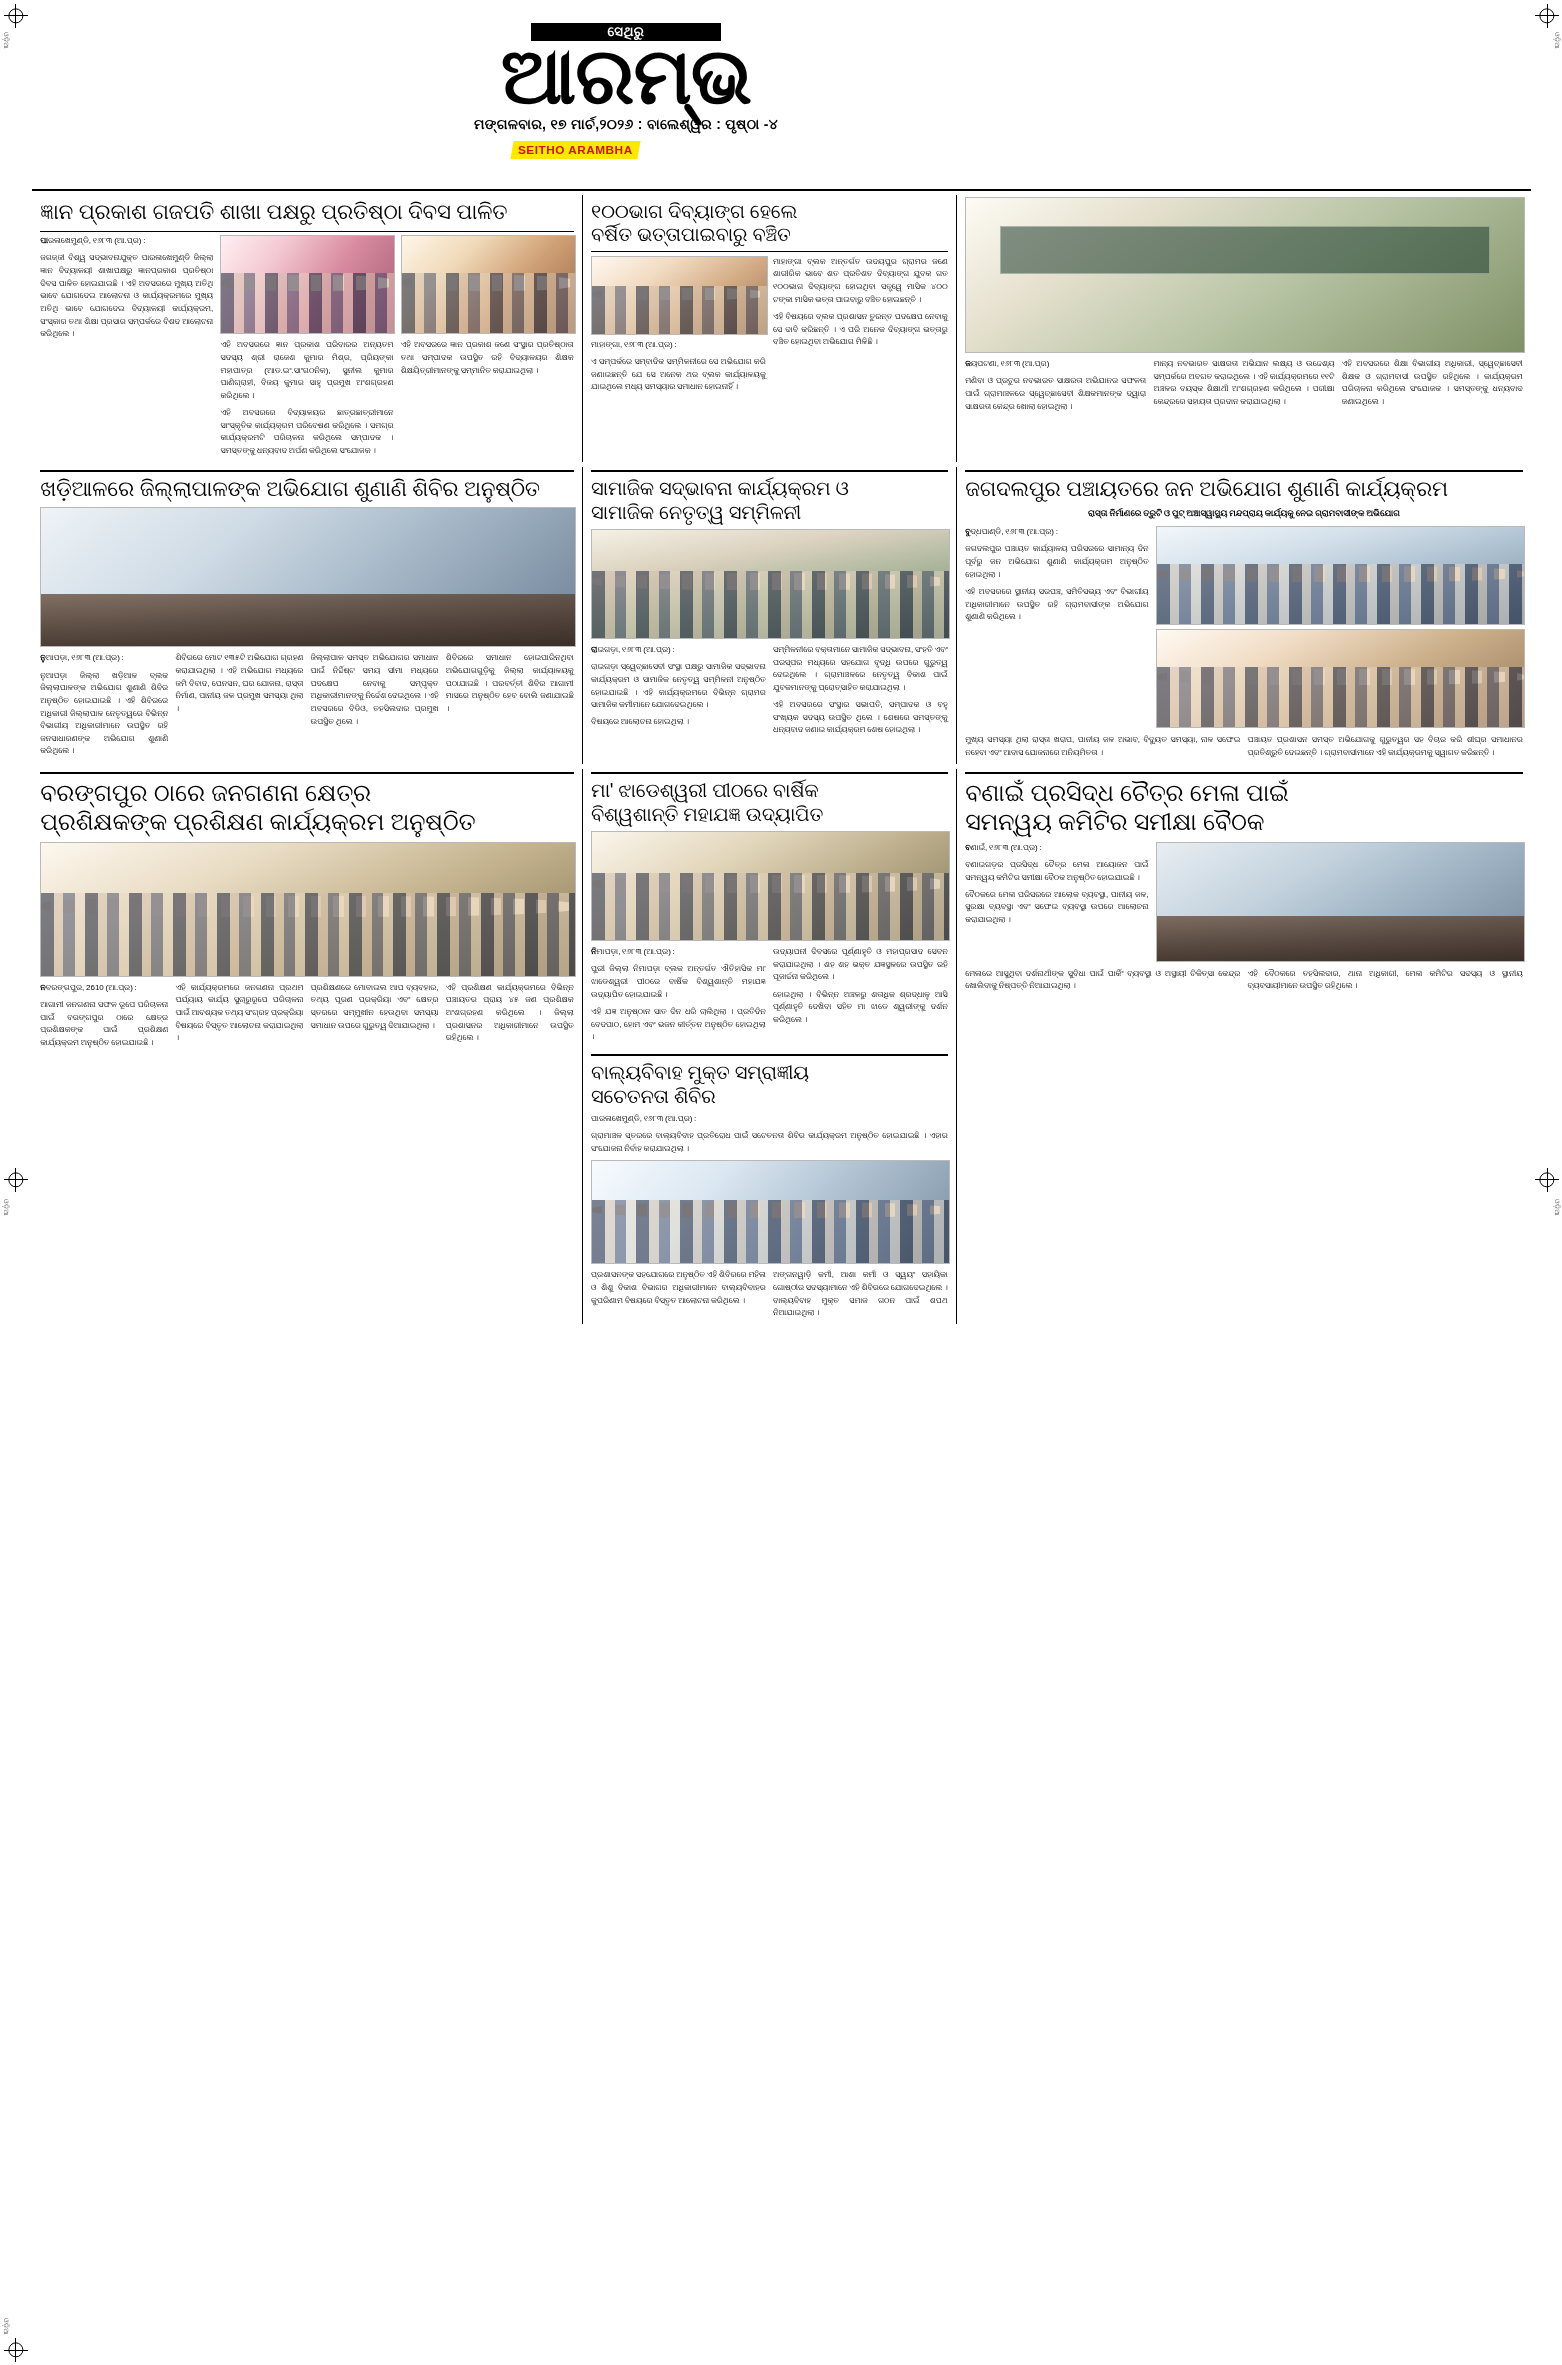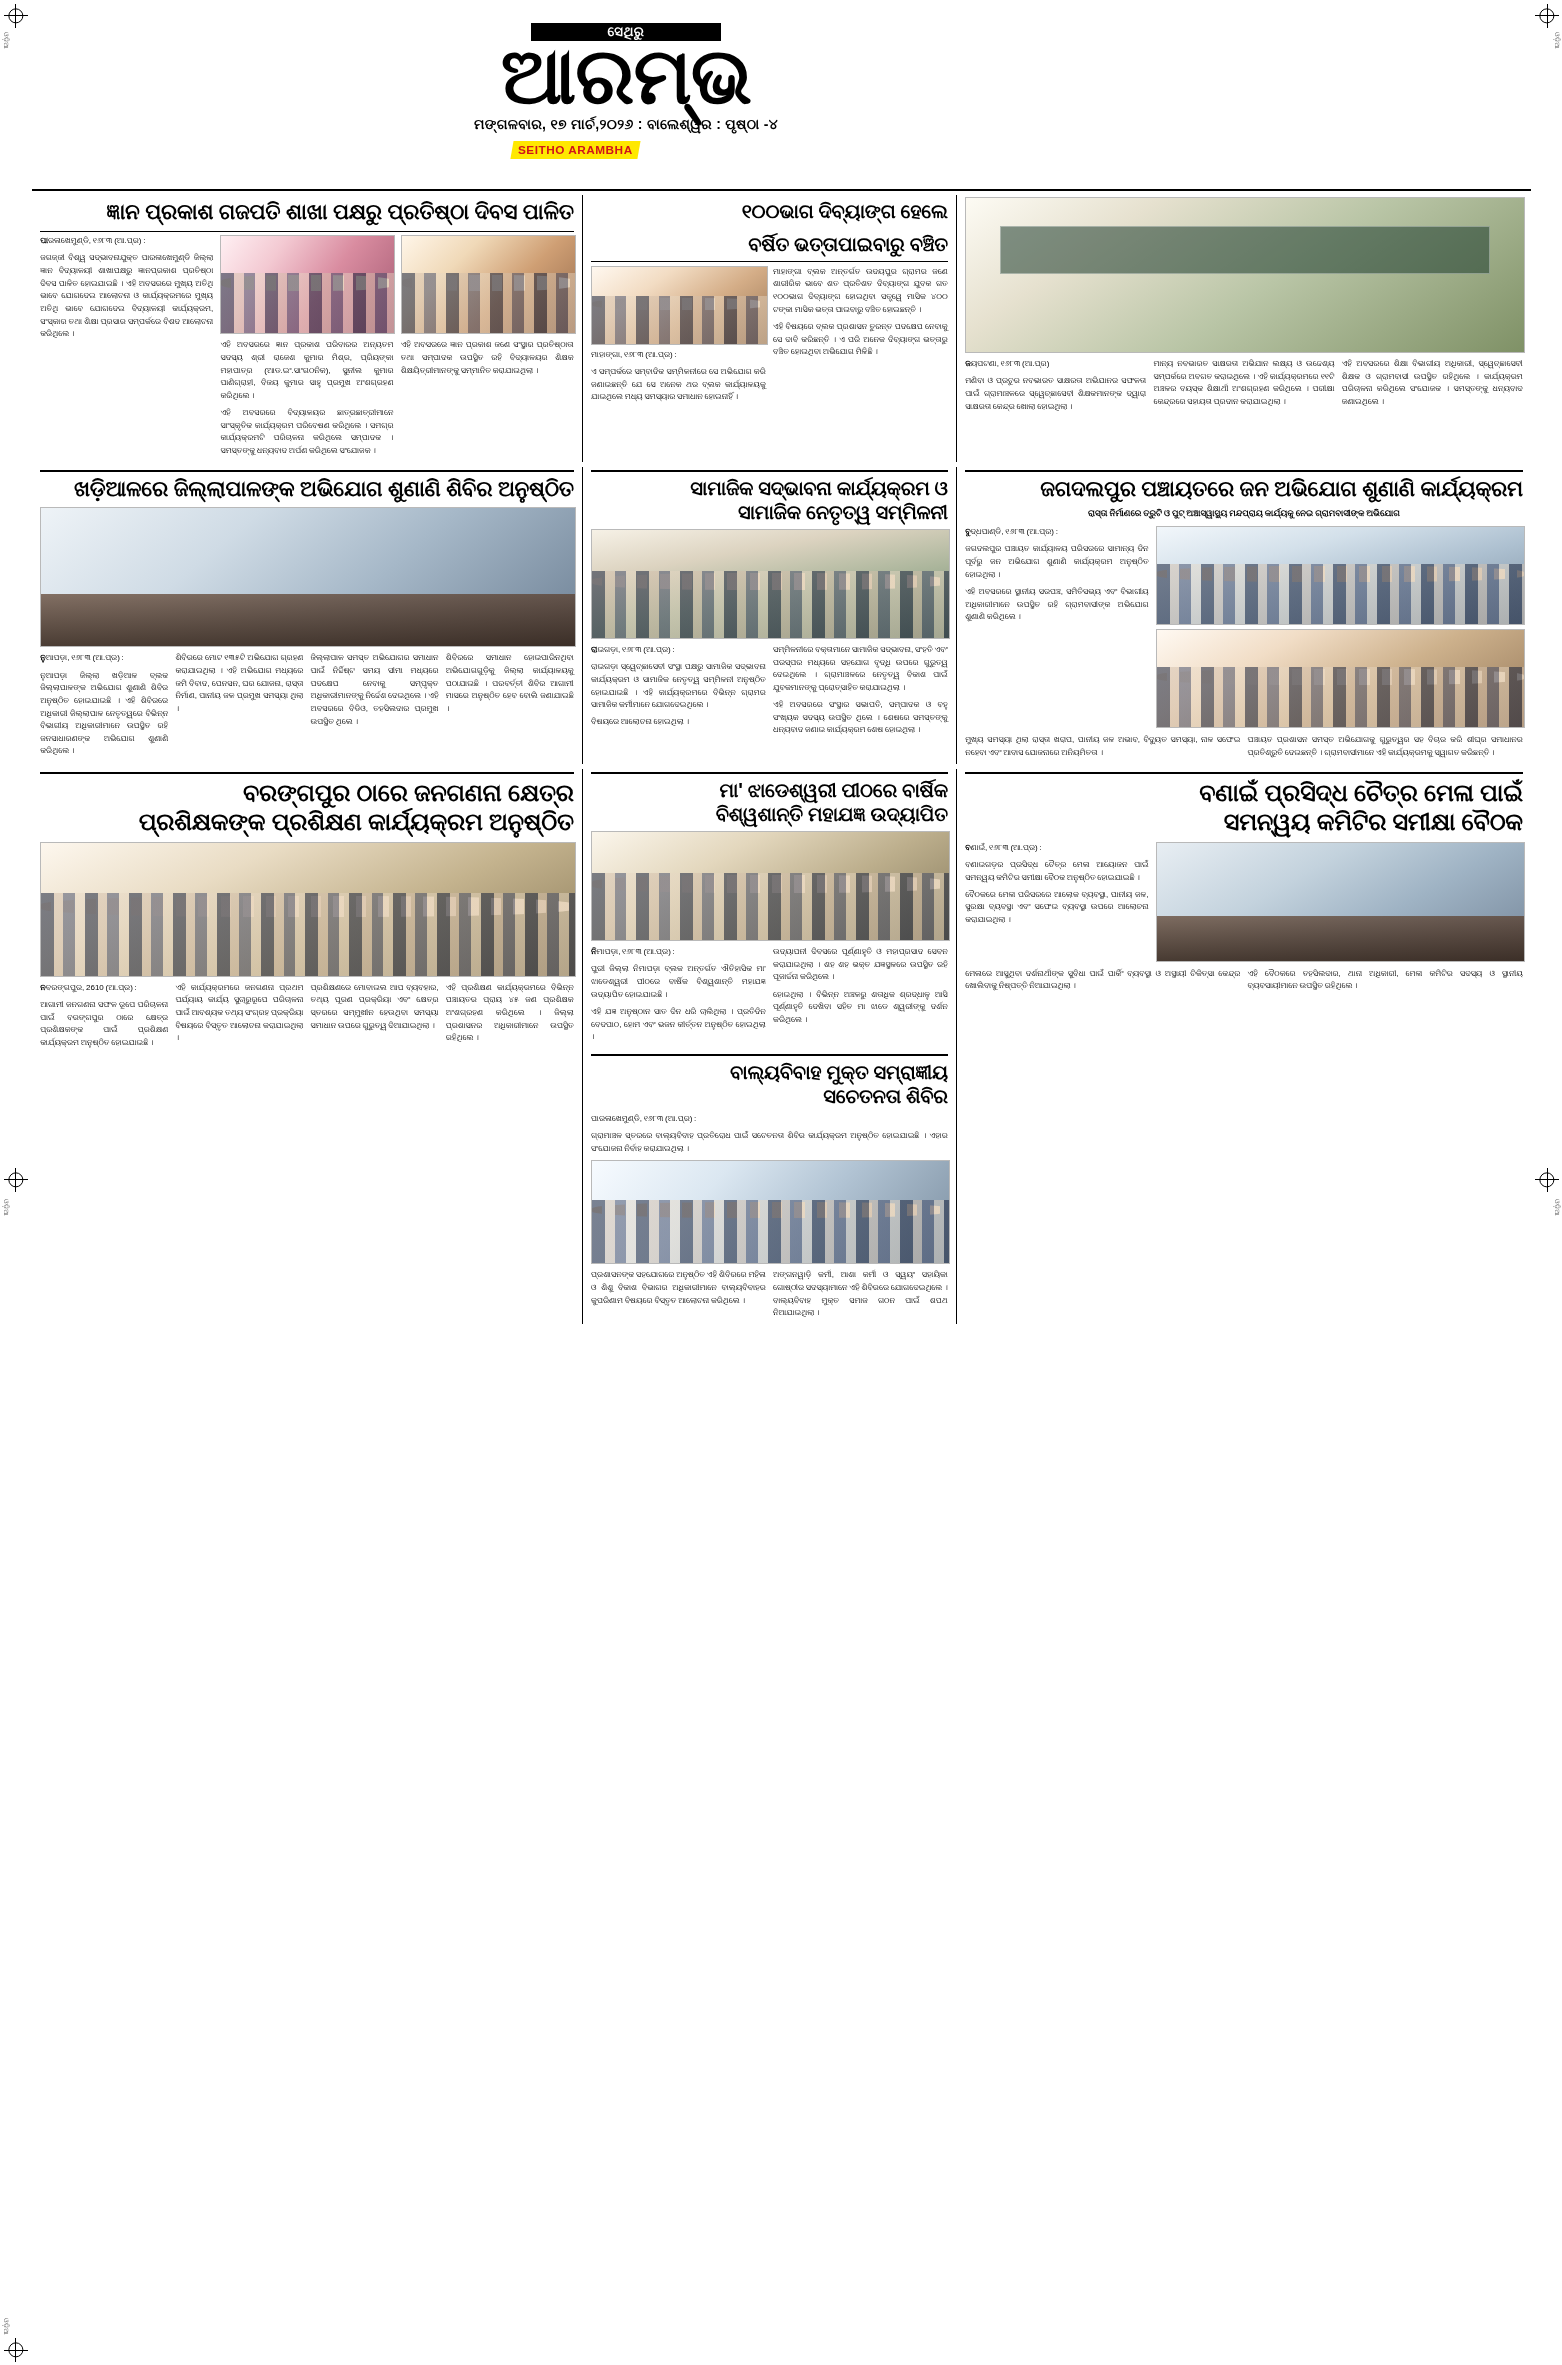--- a/index.html
+++ b/index.html
@@ -58,21 +58,21 @@
   .rule.thin{height:0.5px;}
 
   
   .cols{display:flex;gap:0;margin-top:4.1px;}
   .colA{width:552px;}
   .colB{width:369px;border-left:0.5px solid #000;border-right:0.5px solid #000;}
   .colC{width:577px;}
   .pad{padding:0 8.2px;}
 
   h2.hl{
-    font-size:21.5px;line-height:1.18;font-weight:bold;text-align:right;
+    font-size:21.5px;line-height:1.18;font-weight:normal;text-align:left;
     margin:5.1px 0 5.1px;letter-spacing:-0.3px;
   }
   h2.hl.sm{font-size:19.5px;}
   h2.hl.lg{font-size:24px;}
 
   .subcols{display:flex;gap:7.2px;}
   .sub{flex:1;}
   p.body{
     font-size:8px;line-height:1.58;text-align:justify;margin:0 0 4.6px;
     word-spacing:-0.5px;
@@ -210,21 +210,21 @@
           </div>
           <div class="sub">
             <div class="photo pg5 crowd" style="height:97px;margin-bottom:5.1px;"></div>
             <p class="body">ଏହି ଅବସରରେ ଜ୍ଞାନ ପ୍ରକାଶ ଜଣେ ସଂସ୍ଥାର ପ୍ରତିଷ୍ଠାତା ତଥା ସମ୍ପାଦକ ଉପସ୍ଥିତ ରହି ବିଦ୍ୟାଳୟର ଶିକ୍ଷକ ଶିକ୍ଷୟିତ୍ରୀମାନଙ୍କୁ ସମ୍ମାନିତ କରାଯାଇଥିଲା ।</p>
           </div>
         </div>
       </div>
 
       <div class="colB pad">
         <h2 class="hl sm" style="margin-bottom:0;">୧୦୦ଭାଗ ଦିବ୍ୟାଙ୍ଗ ହେଲେ</h2>
-        <h2 class="hl sm" style="margin-top:10px;">ବର୍ଷିତ ଭତ୍ତାପାଇବାରୁ ବଞ୍ଚିତ</h2>
+        <h2 class="hl sm" style="margin-top:0;">ବର୍ଷିତ ଭତ୍ତାପାଇବାରୁ ବଞ୍ଚିତ</h2>
         <div class="rule thin"></div>
         <div class="subcols" style="margin-top:4.1px;">
           <div class="sub">
             <div class="photo pg11 crowd" style="height:77px;margin-bottom:4.1px;"></div>
             <p class="body">ମାହାଙ୍ଗା, ୧୬୮୩ (ଆ.ପ୍ର) :</p>
             <p class="body">ଏ ସମ୍ପର୍କରେ ସମ୍ବାଦିକ ସମ୍ମିଳନୀରେ ସେ ଅଭିଯୋଗ କରି ଜଣାଇଛନ୍ତି ଯେ ସେ ଅନେକ ଥର ବ୍ଲକ କାର୍ଯ୍ୟାଳୟକୁ ଯାଇଥିଲେ ମଧ୍ୟ ସମସ୍ୟାର ସମାଧାନ ହୋଇନାହିଁ ।</p>
           </div>
           <div class="sub">
             <p class="body">ମାହାଙ୍ଗା ବ୍ଲକ ଅନ୍ତର୍ଗତ ଉଦୟପୁର ଗ୍ରାମର ଜଣେ ଶାରୀରିକ ଭାବେ ଶତ ପ୍ରତିଶତ ଦିବ୍ୟାଙ୍ଗ ଯୁବକ ଗତ ୧୦୦ଭାଗ ଦିବ୍ୟାଙ୍ଗ ହୋଇଥିବା ସତ୍ତ୍ୱେ ମାସିକ ୪୦୦ ଟଙ୍କା ମାସିକ ଭତ୍ତା ପାଇବାରୁ ବଞ୍ଚିତ ହୋଇଛନ୍ତି ।</p>
             <p class="body">ଏହି ବିଷୟରେ ବ୍ଲକ ପ୍ରଶାସନ ତୁରନ୍ତ ପଦକ୍ଷେପ ନେବାକୁ ସେ ଦାବି କରିଛନ୍ତି । ଏ ପରି ଅନେକ ଦିବ୍ୟାଙ୍ଗ ଭତ୍ତାରୁ ବଞ୍ଚିତ ହୋଇଥିବା ଅଭିଯୋଗ ମିଳିଛି ।</p>

